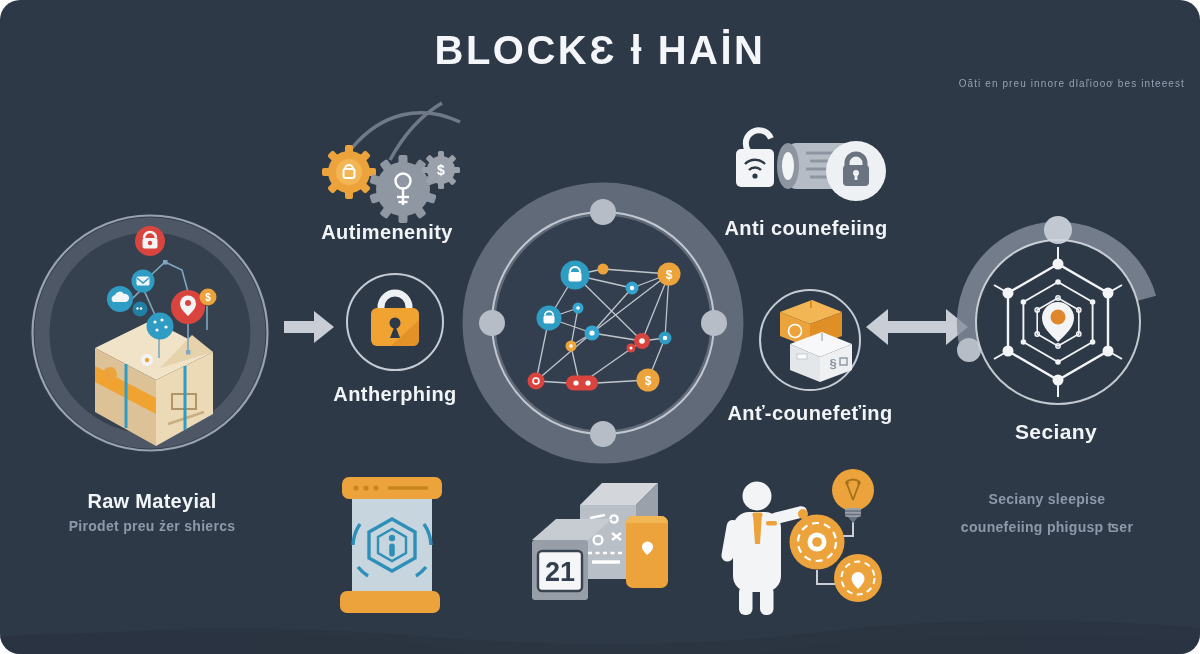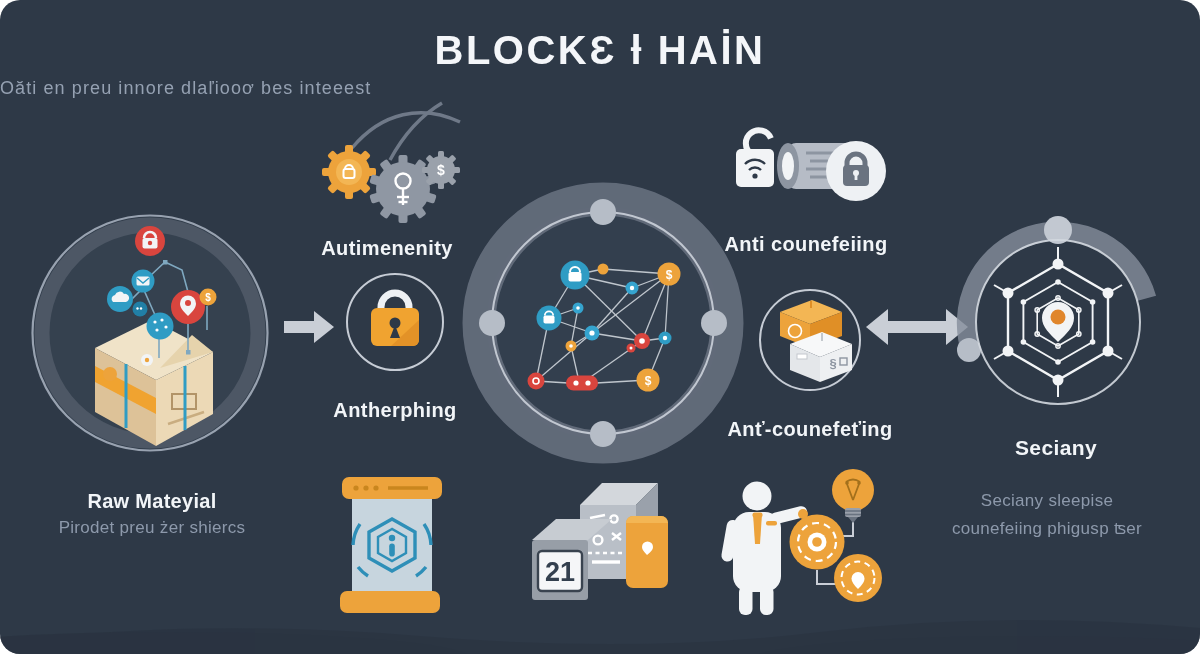--- a/index.html
+++ b/index.html
@@ -7,34 +7,34 @@
     position:relative;width:1200px;height:654px;margin:0 auto;
     background:#2e3947;border-radius:20px;overflow:hidden;
     font-family:"Liberation Sans","DejaVu Sans",sans-serif;
   }
   .abs{position:absolute;}
   .title{
     left:0;right:0;top:28px;text-align:center;color:#f4f6f9;
     font-size:40px;font-weight:800;letter-spacing:2.5px;white-space:nowrap;
   }
   .subtitle{
-    left:0;right:15px;top:78px;text-align:left;color:#95a1b2;
-    font-size:18px;letter-spacing:1.1px;white-space:nowrap;
+    left:0;right:15px;top:78px;text-align:right;color:#95a1b2;
+    font-size:10px;letter-spacing:1.1px;white-space:nowrap;
   }
   .h-label{
     transform:translateX(-50%);color:#f2f5f8;font-weight:bold;
-    font-size:20px;letter-spacing:.4px;white-space:nowrap;margin-top:16px;
+    font-size:20px;letter-spacing:.4px;white-space:nowrap;
   }
   .h-title{
     transform:translateX(-50%);color:#f2f5f8;font-weight:bold;
     font-size:20px;letter-spacing:.3px;white-space:nowrap;text-align:right;
   }
   .h-caption{
-    transform:translateX(-50%);color:#8d99ab;font-weight:400;
-    font-size:17px;letter-spacing:.3px;white-space:nowrap;
+    transform:translateX(-50%);color:#8d99ab;font-weight:700;
+    font-size:14px;letter-spacing:.3px;white-space:nowrap;
   }
   svg{display:block;}
 </style>
 </head>
 <body>
 
 <div class="frame">
 
   <svg class="abs" style="left:0;top:0" width="1200" height="654" viewBox="0 0 1200 654">
 

